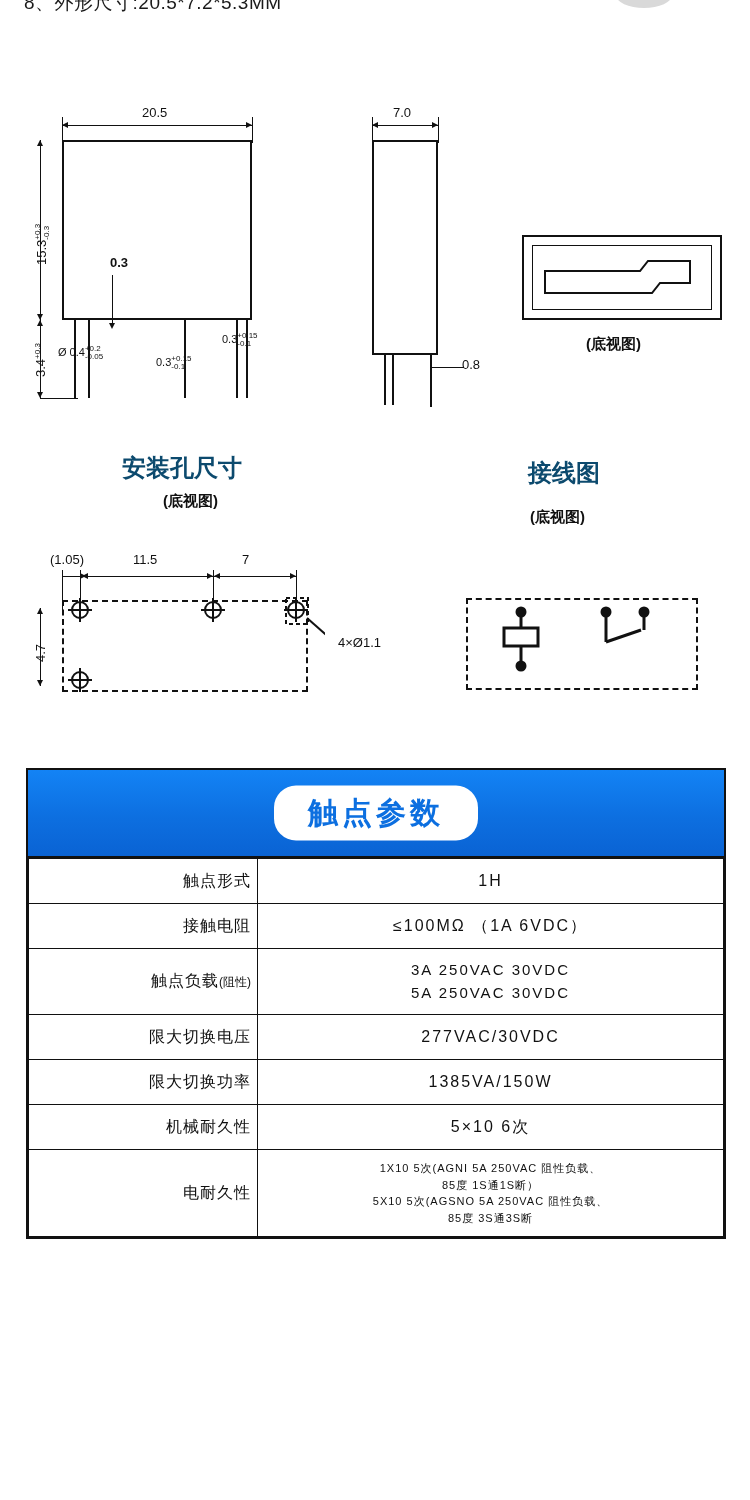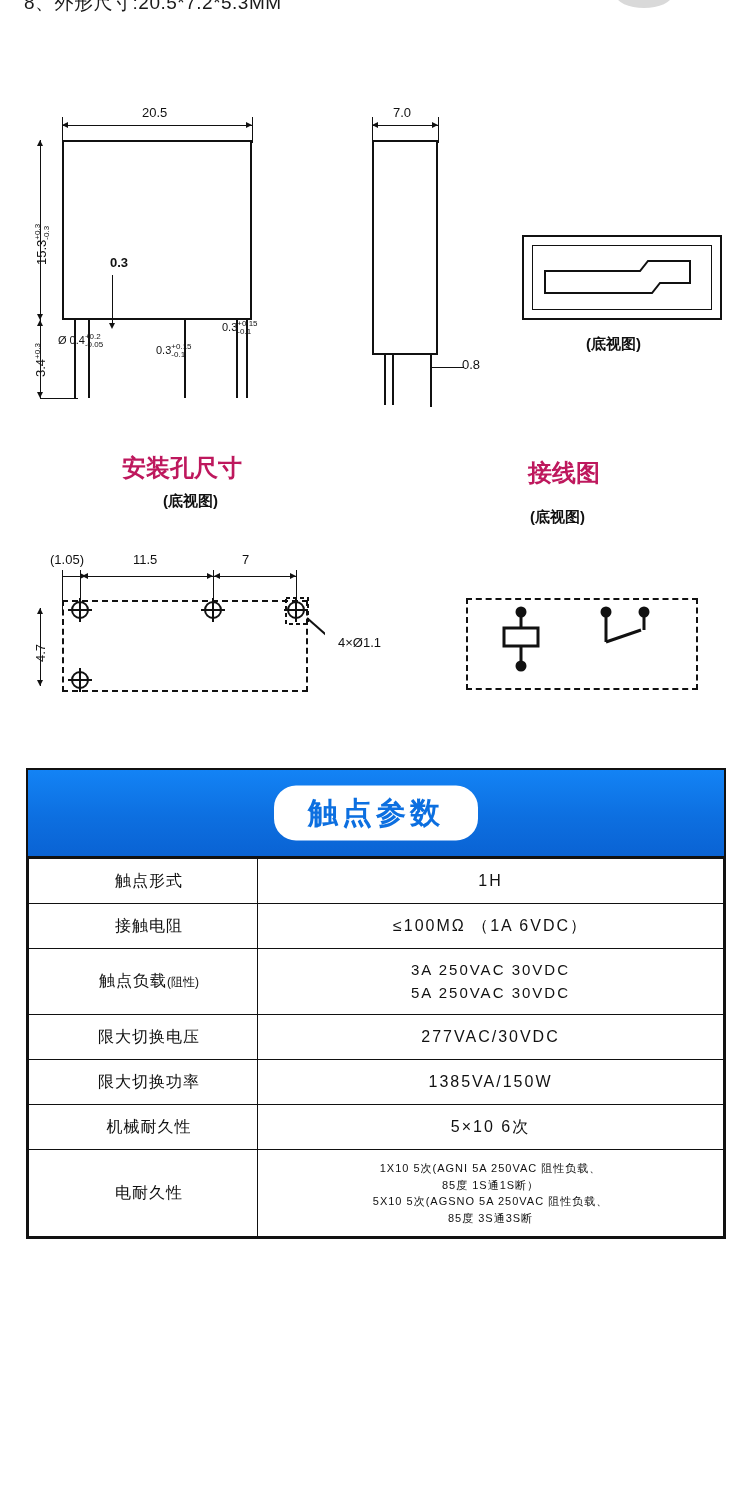--- a/index.html
+++ b/index.html
@@ -43,21 +43,21 @@
     top: 95px;
     width: 666px;
     height: 330px;
   }
   .dim-text {
     position: absolute;
     font-size: 13px;
     color: #111;
     white-space: nowrap;
   }
-  .dim-text.small { font-size: 11px; }
+  .dim-text.small { font-size: 11px; margin-top: 12px; }
 
   .rect-outline {
     position: absolute;
     border: 2px solid #111;
     box-sizing: border-box;
   }
   .hline {
     position: absolute;
     height: 0;
     border-top: 1px solid #111;
@@ -103,21 +103,21 @@
     line-height: 1.05;
     vertical-align: middle;
     text-align: left;
   }
 
   
   .caption-big {
     position: absolute;
     font-size: 24px;
     font-weight: bold;
-    color: #be185d;
+    color: #0c4a6e;
     white-space: nowrap;
   }
   .caption-small {
     position: absolute;
     font-size: 15px;
     font-weight: bold;
     color: #111;
     white-space: nowrap;
   }
 
@@ -160,21 +160,21 @@
   table.params td {
     border: 1px solid #111;
     font-size: 16px;
     color: #111;
     padding: 10px 6px;
     vertical-align: middle;
   }
   table.params td.label {
     width: 204px;
     padding-left: 18px;
-    text-align: center;
+    text-align: right;
     letter-spacing: 1px;
   }
   table.params td.value {
     text-align: center;
     letter-spacing: 2px;
     line-height: 1.5;
   }
   table.params tr td.label .note {
     font-size: 12px;
     letter-spacing: 0;

